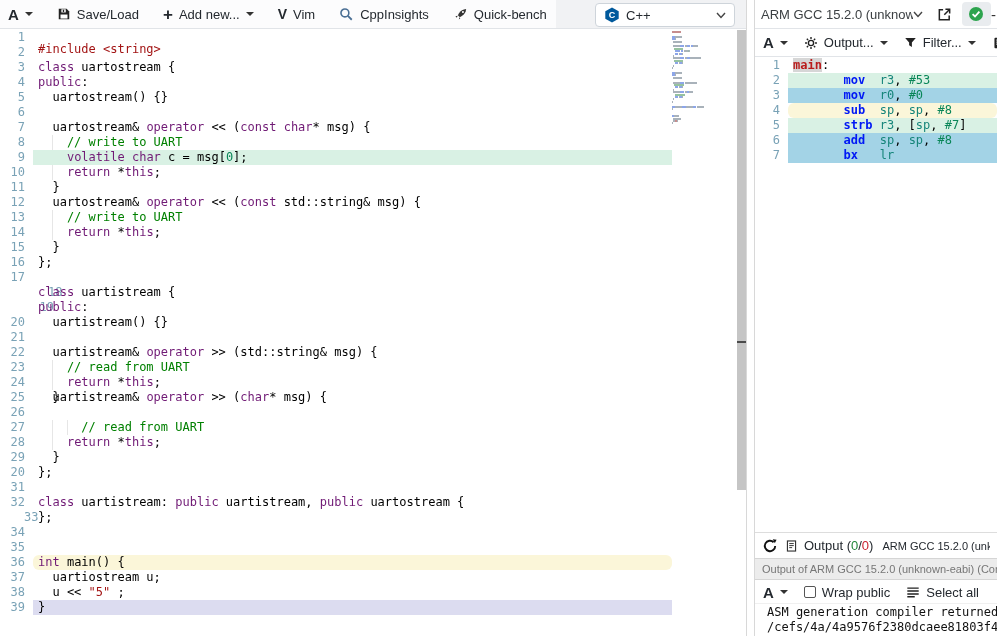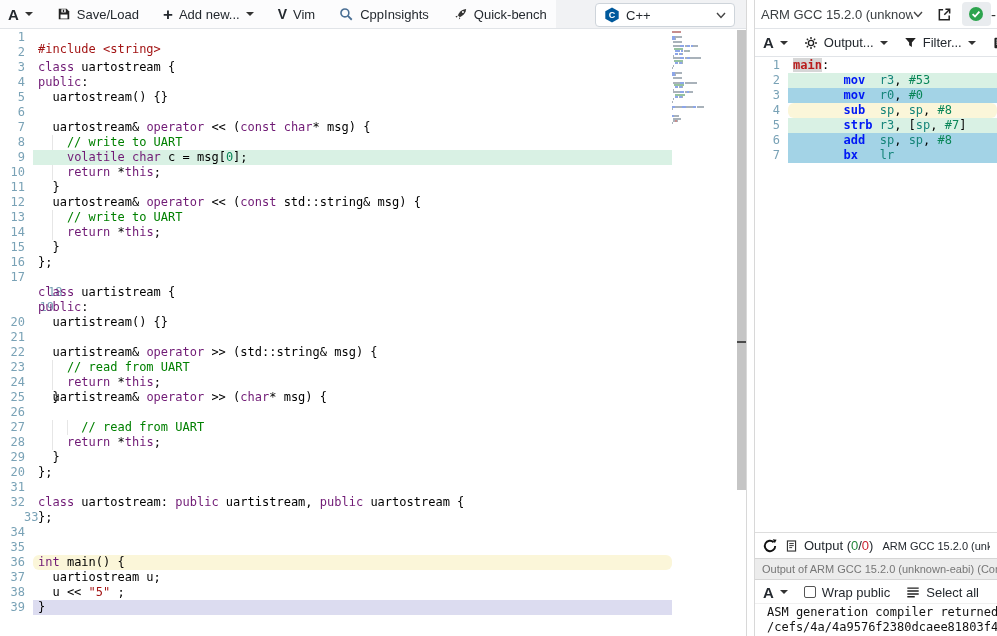--- a/index.html
+++ b/index.html
@@ -197,21 +197,21 @@
           <div class="row" style="top: 315px;"><span class="tk-t">  uartistream&amp; </span><span class="tk-k">operator</span><span class="tk-t"> &gt;&gt; (std::string&amp; msg) {</span></div>
           <div class="row" style="top: 330px;"><span class="ig" style="left: 19.46px;"></span><span class="tk-c">    // read from UART</span></div>
           <div class="row" style="top: 345px;"><span class="ig" style="left: 19.46px;"></span><span class="tk-t">    </span><span class="tk-k">return</span><span class="tk-t"> *</span><span class="tk-k">this</span><span class="tk-t">;</span></div>
           <div class="row" style="top: 360px;"><span class="tk-t">  }</span></div>
           <div class="row" style="top: 360px;"><span class="tk-t">  uartistream&amp; </span><span class="tk-k">operator</span><span class="tk-t"> &gt;&gt; (</span><span class="tk-k">char</span><span class="tk-t">* msg) {</span></div>
           <div class="row" style="top: 390px;"><span class="ig" style="left: 19.46px;"></span><span class="ig" style="left: 33.92px;"></span><span class="tk-c">      // read from UART</span></div>
           <div class="row" style="top: 405px;"><span class="ig" style="left: 19.46px;"></span><span class="tk-t">    </span><span class="tk-k">return</span><span class="tk-t"> *</span><span class="tk-k">this</span><span class="tk-t">;</span></div>
           <div class="row" style="top: 420px;"><span class="tk-t">  }</span></div>
           <div class="row" style="top: 435px;"><span class="tk-t">};</span></div>
           <div class="row" style="top: 450px;"></div>
-          <div class="row" style="top: 465px;"><span class="tk-k">class</span><span class="tk-t"> uartostream: </span><span class="tk-k">public</span><span class="tk-t"> uartistream, </span><span class="tk-k">public</span><span class="tk-t"> uartostream {</span></div>
+          <div class="row" style="top: 465px;"><span class="tk-k">class</span><span class="tk-t"> uartistream: </span><span class="tk-k">public</span><span class="tk-t"> uartistream, </span><span class="tk-k">public</span><span class="tk-t"> uartostream {</span></div>
           <div class="row" style="top: 480px;"><span class="tk-t">};</span></div>
           <div class="row" style="top: 495px;"></div>
           <div class="row" style="top: 510px;"></div>
           <div class="row bg-y" style="top: 525px;"><span class="tk-k">int</span><span class="tk-t"> main() {</span></div>
           <div class="row" style="top: 540px;"><span class="tk-t">  uartiostream u;</span></div>
           <div class="row" style="top: 555px;"><span class="tk-t">  u &lt;&lt; </span><span class="tk-s">"5"</span><span class="tk-t"> ;</span></div>
           <div class="row bg-l" style="top: 570px;"><span class="tk-t">}</span></div>
         </div>
       <div class="minimap" id="minimap">
           <div class="mm-line"><span class="mm-seg" style="width: 9.35px; margin-left: 0px; background: rgb(199, 141, 141);"></span></div>

